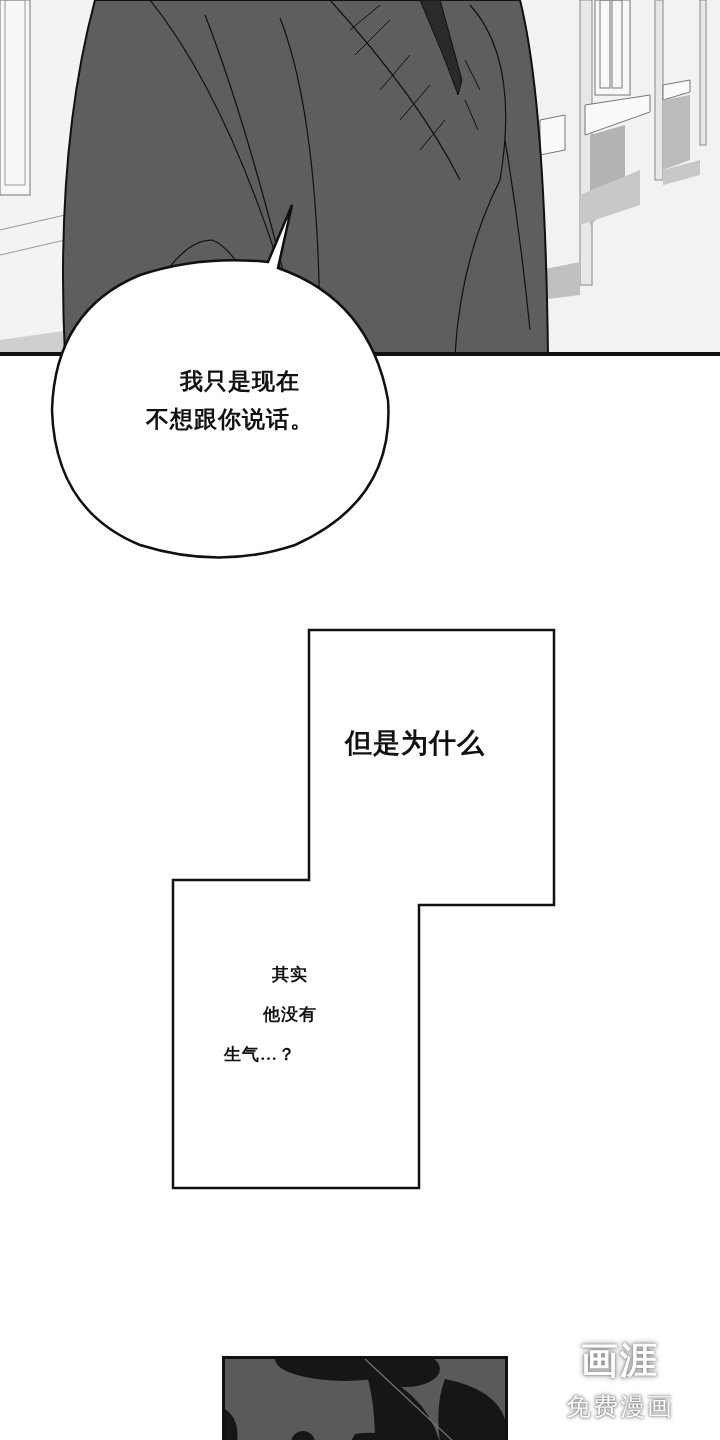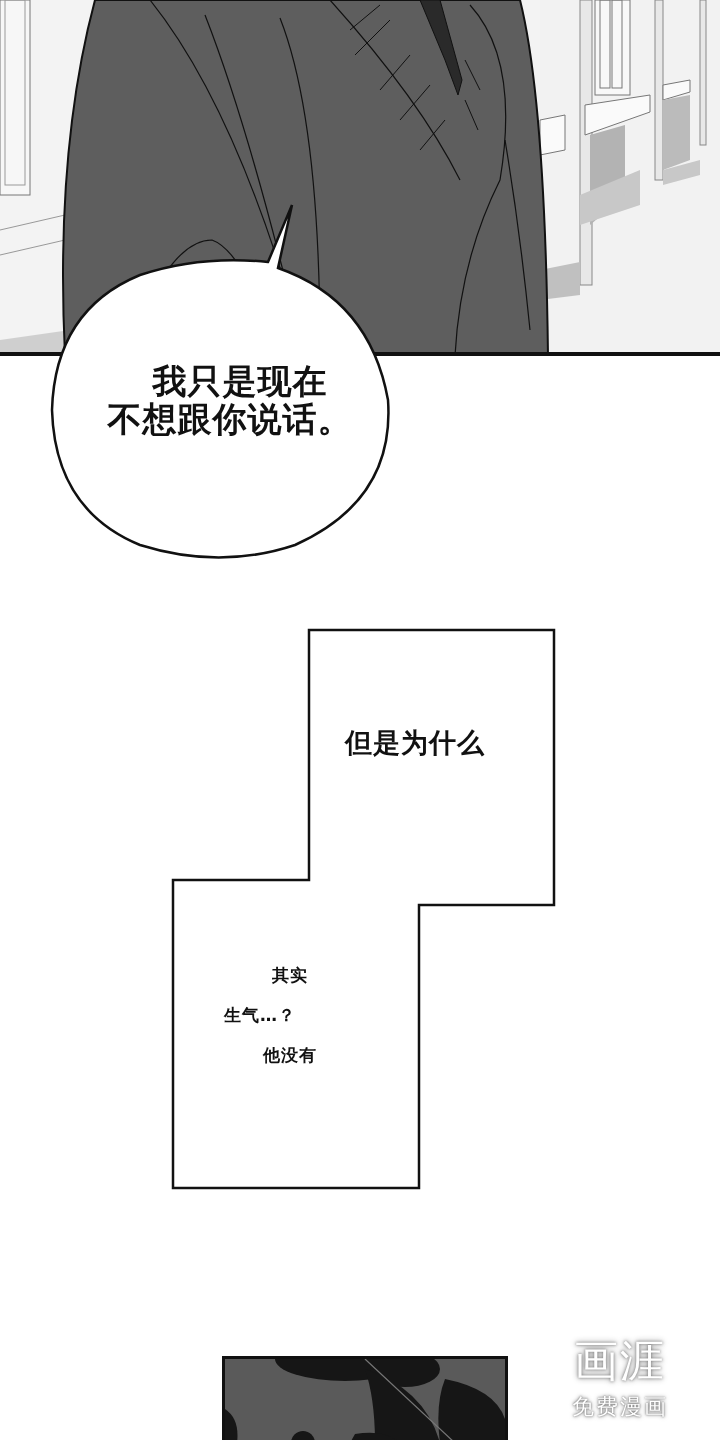--- a/index.html
+++ b/index.html
@@ -1,31 +1,31 @@
 <!DOCTYPE html>
 <html><head>
 <meta charset="utf-8">
 <style>
   html, body { margin: 0; padding: 0; background: #ffffff; }
   body { width: 720px; height: 1440px; position: relative; overflow: hidden; font-family: "DejaVu Sans", sans-serif; }
   .panel-top { position: absolute; left: 0; top: 0; width: 720px; height: 355px; background: #f3f3f3; overflow: hidden; }
   .panel-top svg { position: absolute; left: 0; top: 0; }
   .panel-border { position: absolute; left: 0; top: 352px; width: 720px; height: 4px; background: #111; }
   .bubble-wrap { position: absolute; left: 0; top: 0; width: 720px; height: 600px; pointer-events: none; }
-  .bubble-text { position: absolute; left: 100px; top: 362px; width: 260px; text-align: center; font-size: 34px; line-height: 38px; font-weight: bold; color: #111; letter-spacing: 1px; }
+  .bubble-text { position: absolute; left: 100px; top: 362px; width: 260px; text-align: center; font-size: 23px; line-height: 38px; font-weight: bold; color: #111; letter-spacing: 1px; }
   .bubble-text .l1 { display: block; padding-left: 20px; }
   .bubble-text .l2 { display: block; }
   .narr-svg { position: absolute; left: 0; top: 0; }
   .narr-text-1 { position: absolute; left: 345px; top: 723px; font-size: 27px; line-height: 40px; font-weight: bold; color: #111; letter-spacing: 1px; }
   .narr-text-2 { position: absolute; left: 220px; top: 955px; width: 140px; text-align: center; font-size: 17px; line-height: 40px; font-weight: bold; color: #111; letter-spacing: 1px; }
-  .narr-text-1 span, .narr-text-2 span { display: block; }
+  .narr-text-1 span, .narr-text-2 span { display: block; font-family: Liberation Serif, serif; }
   .panel-bottom { position: absolute; left: 222px; top: 1356px; width: 280px; height: 84px; background: #5a5a5a; border: 3px solid #111; border-bottom: none; overflow: hidden; }
   .watermark { position: absolute; left: 555px; top: 1330px; width: 130px; text-align: center; color: #fff; }
-  .wm-logo { font-size: 44px; font-weight: normal; line-height: 62px; color: #ffffff; text-shadow: 0 0 6px #888, 0 0 3px #666; letter-spacing: 2px; }
-  .wm-sub { font-size: 22px; line-height: 30px; color: #fff; text-shadow: 0 0 4px #777, 0 0 2px #555; letter-spacing: 2px; }
+  .wm-logo { font-size: 37px; font-weight: bold; line-height: 62px; color: #ffffff; text-shadow: 0 0 6px #888, 0 0 3px #666; letter-spacing: 2px; }
+  .wm-sub { font-size: 25px; line-height: 30px; color: #fff; text-shadow: 0 0 4px #777, 0 0 2px #555; letter-spacing: 2px; }
 </style>
 </head>
 <body>
 
 <div class="panel-top">
   <svg width="720" height="356" viewBox="0 0 720 356">
 
     <rect x="0" y="0" width="30" height="195" fill="#f7f7f7" stroke="#777" stroke-width="1"></rect>
     <rect x="5" y="0" width="20" height="185" fill="none" stroke="#999" stroke-width="1"></rect>
     <line x1="0" y1="230" x2="65" y2="215" stroke="#999" stroke-width="1"></line>
@@ -79,22 +79,22 @@
 </div>
 
 <svg class="narr-svg" width="720" height="1440" viewBox="0 0 720 1440">
   <path d="M309,630 L554,630 L554,905 L419,905 L419,1188 L173,1188 L173,880 L309,880 Z" fill="#ffffff" stroke="#111" stroke-width="2.5"></path>
 </svg>
 <div class="narr-text-1">
   <span>但是为什么</span>
 </div>
 <div class="narr-text-2">
   <span>其实</span>
+  <span>他没有</span>
   <span style="text-align:left;padding-left:4px;">生气…？</span>
-  <span>他没有</span>
 </div>
 
 <div class="panel-bottom">
   <svg width="280" height="84" viewBox="0 0 280 84">
     <ellipse cx="120" cy="0" rx="70" ry="22" fill="#161616"></ellipse>
     <ellipse cx="180" cy="10" rx="35" ry="18" fill="#161616"></ellipse>
     <path d="M140,10 Q200,30 215,84 L150,84 Q150,40 140,10 Z" fill="#161616"></path>
     <path d="M220,20 Q270,30 280,60 L280,84 L215,84 Q210,45 220,20 Z" fill="#161616"></path>
     <path d="M0,50 Q15,60 12,84 L0,84 Z" fill="#161616"></path>
     <circle cx="78" cy="84" r="12" fill="#161616"></circle>

